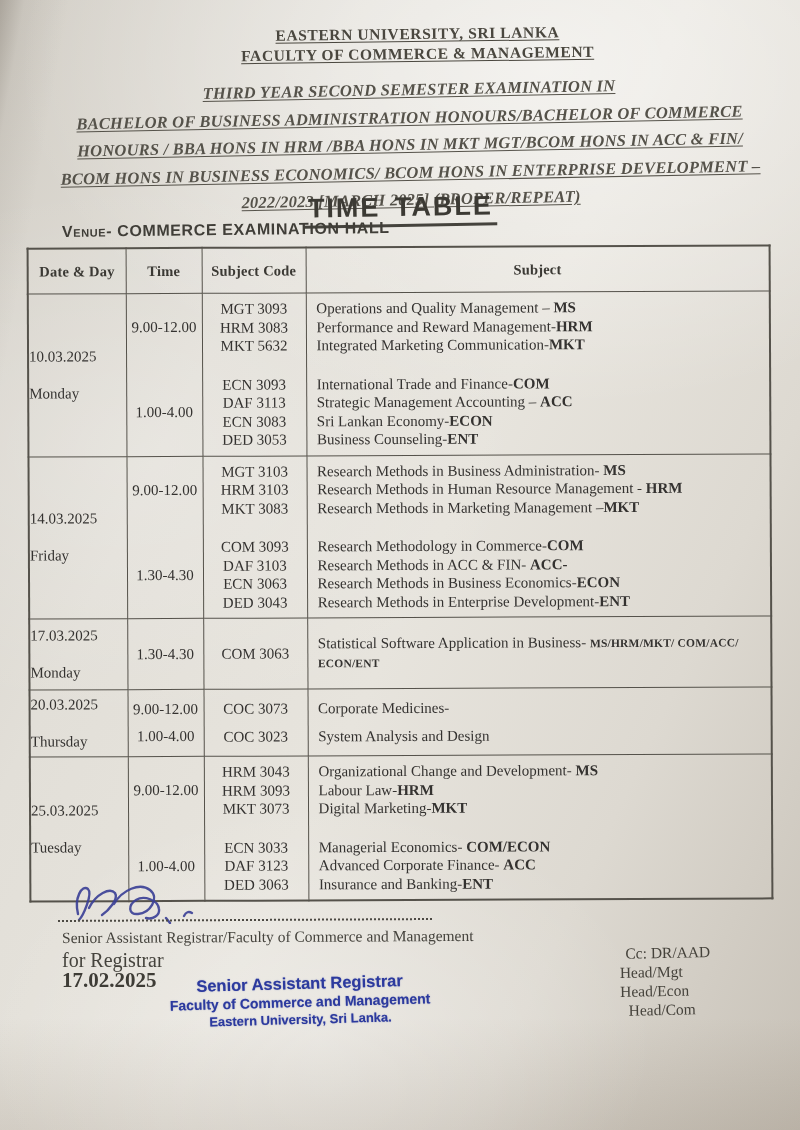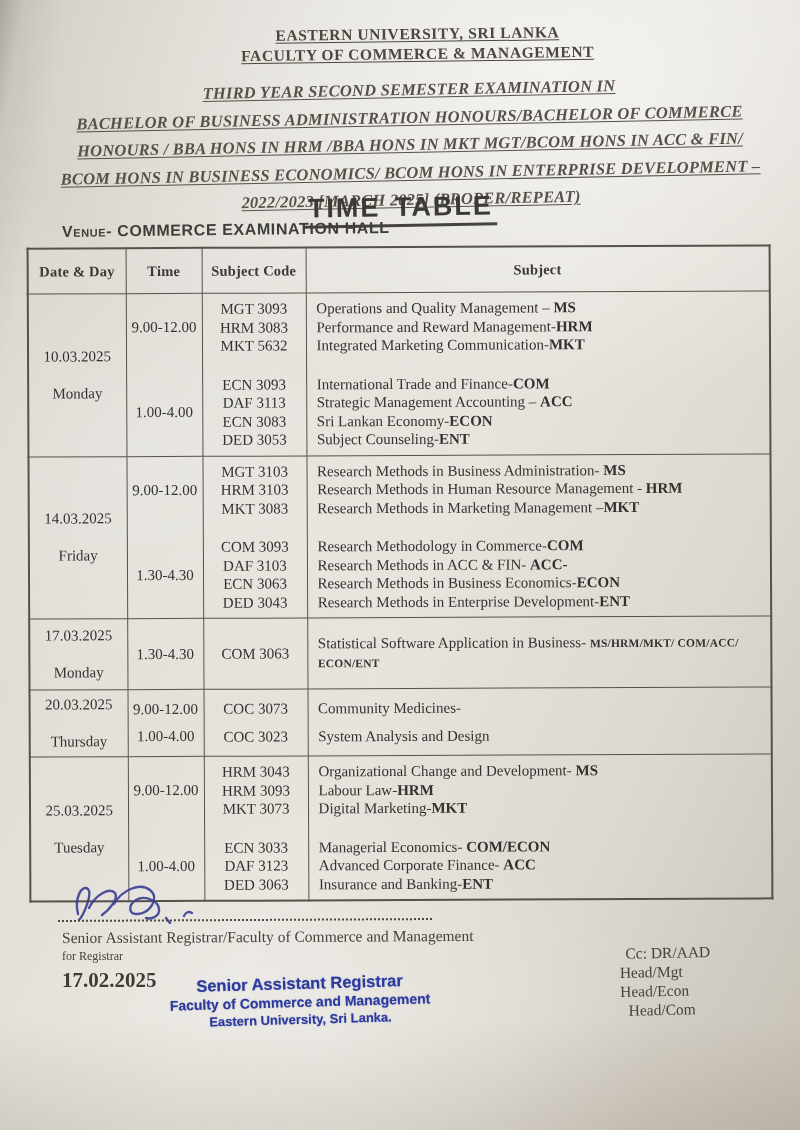--- a/index.html
+++ b/index.html
@@ -47,36 +47,36 @@
   }
   table.tt-table, .tt-table th, .tt-table td{border:1.7px solid #55524b;}
   table.tt-table{border-width:2px;}
   .tt-table th{
     height:42px;font-weight:600;font-size:14.5px;color:#3b3934;letter-spacing:0.2px;
     background:rgba(255,255,255,0.06);
   }
   .tt-table td{vertical-align:middle;padding:6px 0;font-size:15px;color:#343230;}
   .line{line-height:18.5px;white-space:nowrap;}
   .subject-cell .line{white-space:normal;}
-  .date-cell{text-align:center;font-size:14.5px;}
+  .date-cell{font-size:14.5px;}
   .exam-day{margin-top:20px;}
   .time-cell{text-align:center;}
   .tsess{display:flex;align-items:center;justify-content:center;}
   .code-cell{text-align:center;}
   .subject-cell{padding-left:10px !important;padding-right:6px !important;text-align:left;}
   .sess + .sess, .tsess + .tsess{margin-top:20px;}
   tbody tr:nth-child(4) .sess + .sess, tbody tr:nth-child(4) .tsess + .tsess{margin-top:9px;}
   tbody tr:nth-child(3) td{height:58px;}
   .tag{font-weight:bold;}
   .small-tag{font-size:11.5px;letter-spacing:0.2px;}
   
   .sig-svg{position:absolute;left:62px;top:872px;}
   .dotline{position:absolute;left:58px;top:919px;width:374px;border-top:2.6px dotted #4c4943;transform:rotate(-0.3deg);}
   .signatory{position:absolute;left:62px;top:928px;font-size:15.5px;color:#45433d;transform:rotate(-0.3deg);}
-  .for-reg{position:absolute;left:62px;top:949px;font-size:12px;color:#45433d;text-align:center;}
+  .for-reg{position:absolute;left:62px;top:949px;font-size:20px;color:#45433d;text-align:center;}
   .foot-date{position:absolute;left:62px;top:968px;font-size:21px;font-weight:bold;color:#3e3c36;}
   .stamp{
     position:absolute;left:150px;top:973px;width:300px;text-align:center;
     font-family:"Liberation Sans","DejaVu Sans",sans-serif;font-weight:bold;color:#2c3a9e;
     transform:rotate(-1.6deg);text-shadow:0 0 1.2px rgba(44,58,158,0.55);
   }
   .stamp .s1{font-size:16.5px;line-height:20px;}
   .stamp .s2{font-size:14px;line-height:18px;}
   .stamp .s3{font-size:13px;line-height:18px;}
   .cc{position:absolute;left:620px;top:944px;font-size:15.5px;color:#45423b;line-height:18.5px;transform:rotate(-1.2deg);}
@@ -153,21 +153,21 @@
           <td class="subject-cell">
             <div class="sess">
               <div class="line"><span>Operations and Quality Management – </span><span class="tag">MS</span></div>
               <div class="line"><span>Performance and Reward Management-</span><span class="tag">HRM</span></div>
               <div class="line"><span>Integrated Marketing Communication-</span><span class="tag">MKT</span></div>
             </div>
             <div class="sess">
               <div class="line"><span>International Trade and Finance-</span><span class="tag">COM</span></div>
               <div class="line"><span>Strategic Management Accounting – </span><span class="tag">ACC</span></div>
               <div class="line"><span>Sri Lankan Economy-</span><span class="tag">ECON</span></div>
-              <div class="line"><span>Subject Counseling-</span><span class="tag">ENT</span></div>
+              <div class="line"><span>Business Counseling-</span><span class="tag">ENT</span></div>
             </div>
           </td>
         </tr>
         <tr class="block">
           <td class="date-cell">
             <div class="exam-date">14.03.2025</div>
             <div class="exam-day">Friday</div>
           </td>
           <td class="time-cell">
             <div class="tsess" style="height: 55.5px;">
@@ -241,21 +241,21 @@
           <td class="code-cell">
             <div class="sess">
               <div class="line">COC 3073</div>
             </div>
             <div class="sess">
               <div class="line">COC 3023</div>
             </div>
           </td>
           <td class="subject-cell">
             <div class="sess">
-              <div class="line"><span>Community Medicines-</span></div>
+              <div class="line"><span>Corporate Medicines-</span></div>
             </div>
             <div class="sess">
               <div class="line"><span>System Analysis and Design</span></div>
             </div>
           </td>
         </tr>
         <tr class="block">
           <td class="date-cell">
             <div class="exam-date">25.03.2025</div>
             <div class="exam-day">Tuesday</div>

